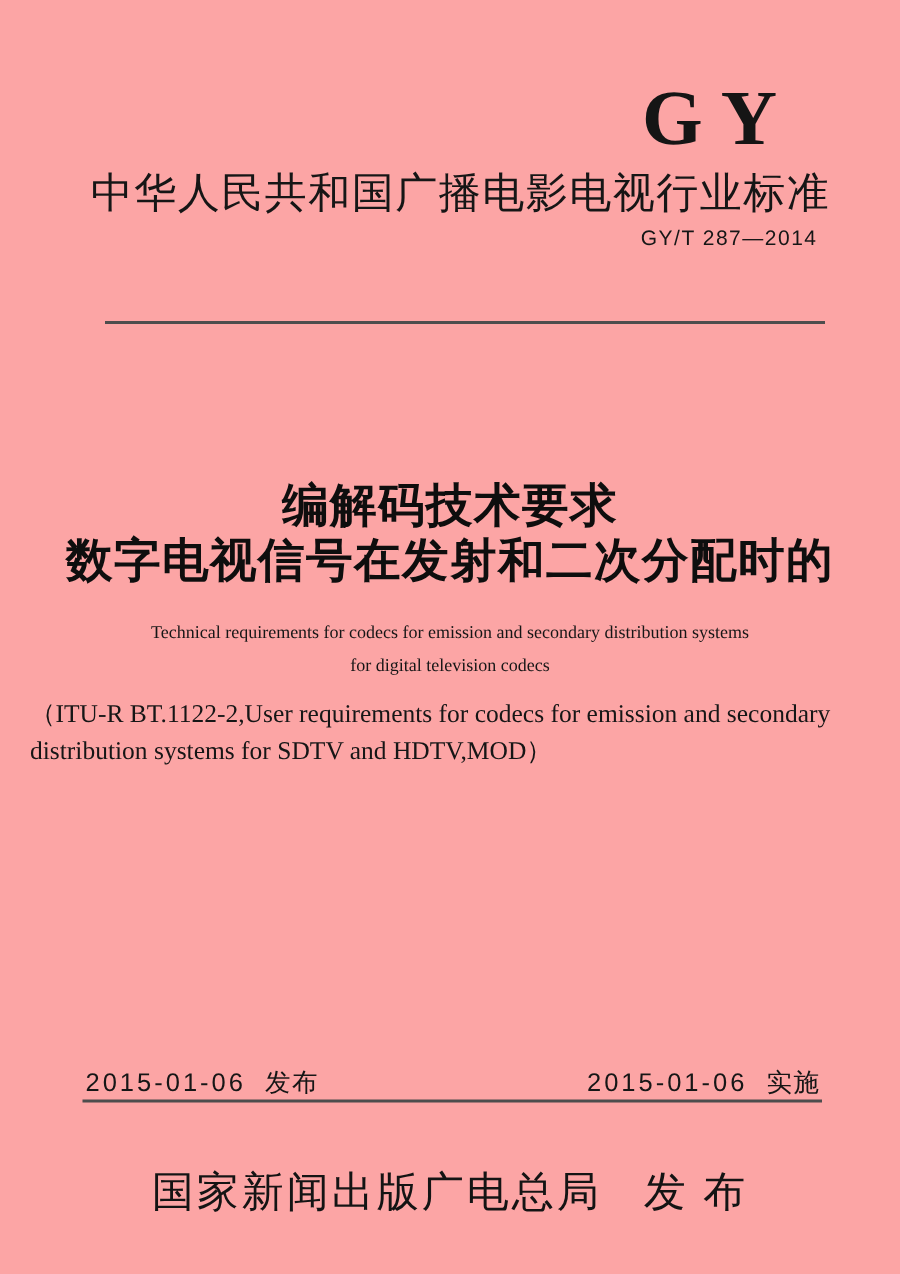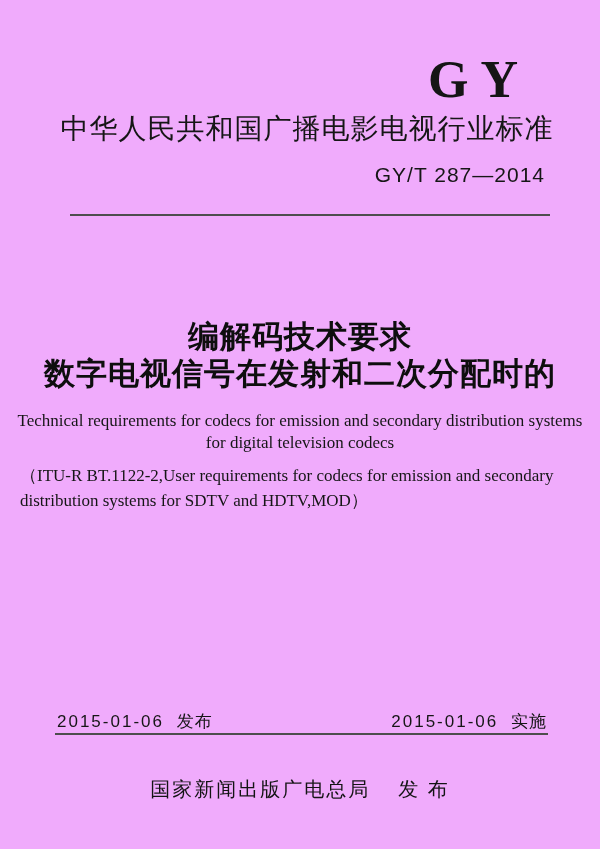--- a/index.html
+++ b/index.html
@@ -4,21 +4,21 @@
 <style>
   * { margin: 0; padding: 0; box-sizing: border-box; }
   html, body { background: #e8e8e8; }
   body { font-family: "Liberation Sans", sans-serif; }
 
   .page {
     position: relative;
     width: 600px;
     height: 849px;
     margin: 0 auto;
-    background: #f0abfc;
+    background: #fca5a5;
     color: #111111;
     overflow: hidden;
   }
 
   .logo {
     position: absolute;
     top: 54px;
     right: 70px;
     font-family: "Liberation Serif", serif;
     font-weight: bold;
@@ -37,23 +37,23 @@
     font-size: 28px;
     font-weight: 500;
     letter-spacing: 1px;
     color: #161616;
     white-space: nowrap;
     padding-left: 14px;
   }
 
   .std-num {
     position: absolute;
-    top: 163px;
+    top: 150px;
     right: 55px;
-    font-size: 21px;
+    font-size: 14px;
     letter-spacing: 1px;
     color: #161616;
   }
 
   .rule-top {
     position: absolute;
     top: 214px;
     left: 70px;
     right: 50px;
     height: 2px;
@@ -73,21 +73,21 @@
     color: #0e0e0e;
   }
 
   .en-title {
     position: absolute;
     top: 410px;
     left: 0;
     width: 100%;
     text-align: center;
     font-family: "Liberation Serif", serif;
-    font-size: 17px;
+    font-size: 12px;
     line-height: 22px;
     color: #161616;
   }
 
   .itu-ref {
     position: absolute;
     top: 463px;
     left: 0;
     width: 100%;
     text-align: left;
@@ -124,21 +124,21 @@
 
   .publisher-row {
     position: absolute;
     top: 776px;
     left: 0;
     width: 100%;
     display: flex;
     justify-content: center;
     align-items: flex-end;
     gap: 28px;
-    font-size: 20px;
+    font-size: 28px;
     letter-spacing: 2px;
     color: #141414;
     white-space: nowrap;
   }
 </style>
 </head>
 <body>
 
 <div class="page">
 

